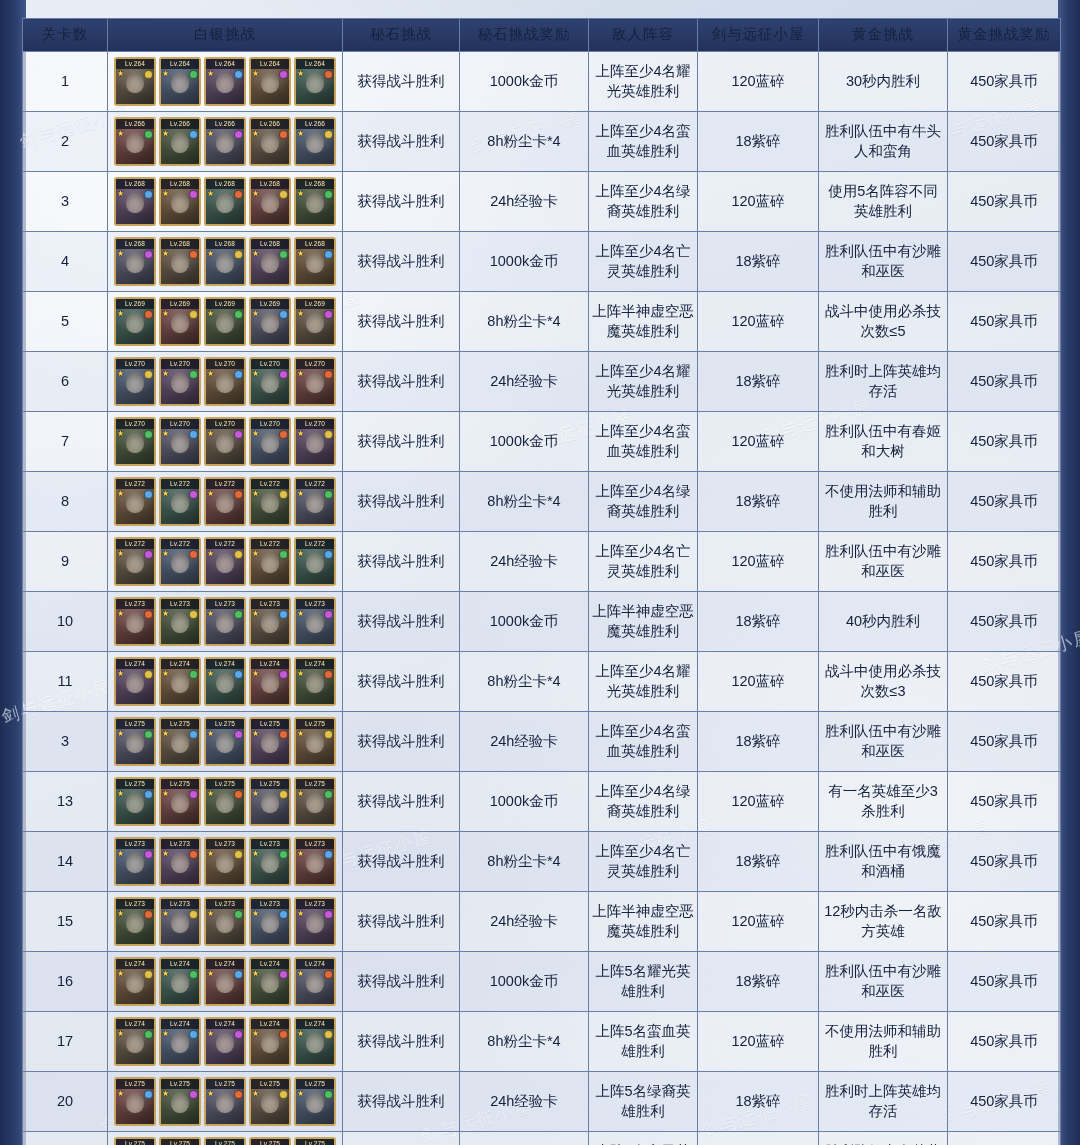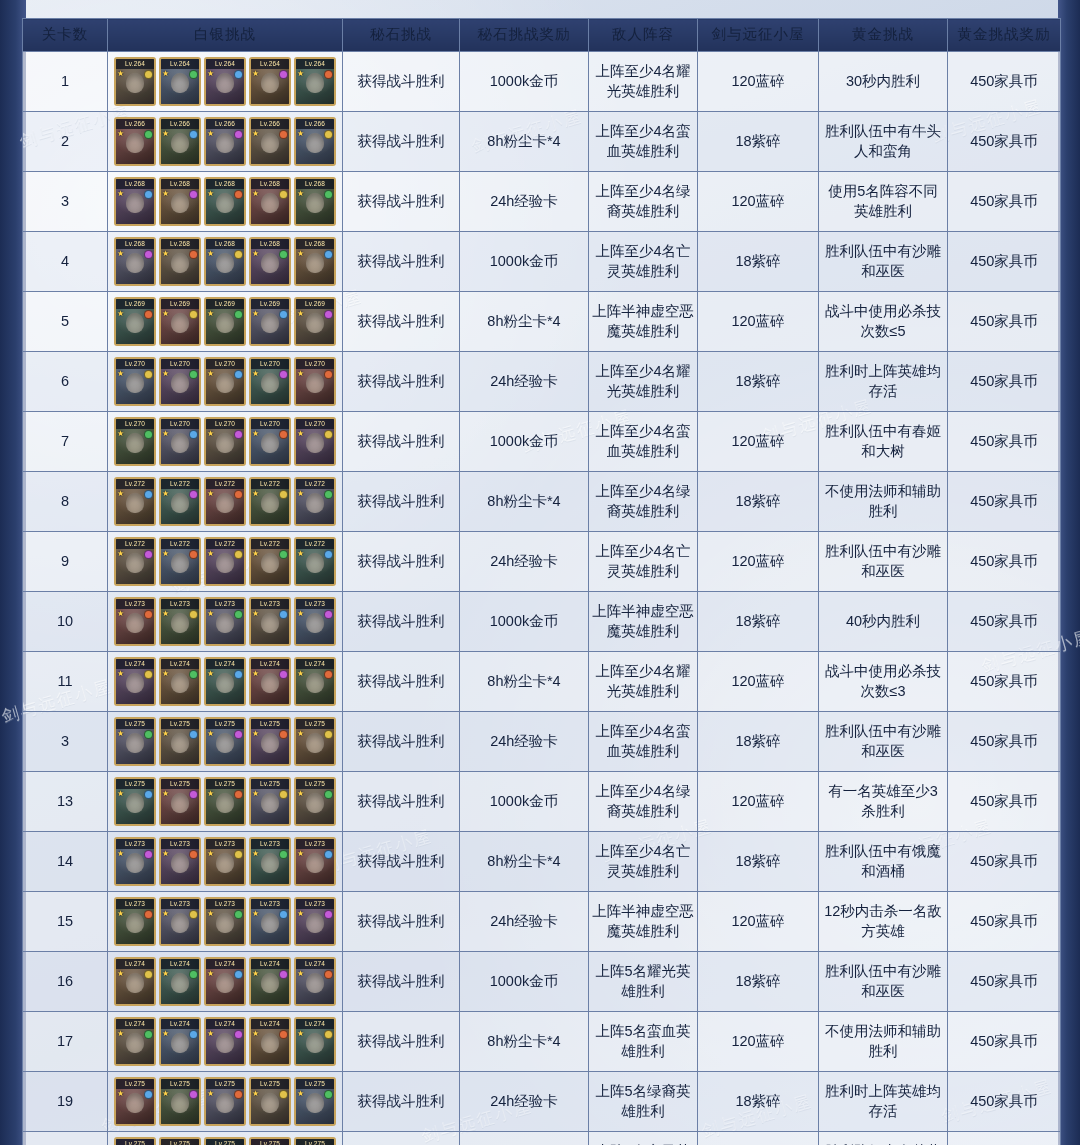--- a/index.html
+++ b/index.html
@@ -961,21 +961,21 @@
           </div>
         </td>
         <td>获得战斗胜利</td>
         <td>8h粉尘卡*4</td>
         <td>上阵5名蛮血英雄胜利</td>
         <td>120蓝碎</td>
         <td>不使用法师和辅助胜利</td>
         <td>450家具币</td>
       </tr>
       <tr>
-        <td class="stage">19</td>
+        <td class="stage">20</td>
         <td class="team">
           <div class="heroes">
             <div class="hero">
               <div class="art" style="--c1: #8a5a5a; --c2: #33211f;"></div>
               <div class="face"></div>
               <div class="lv">Lv.275</div>
               <div class="star">★</div>
               <div class="cls" style="background: rgb(90, 168, 232);"></div>
             </div>
             <div class="hero">

